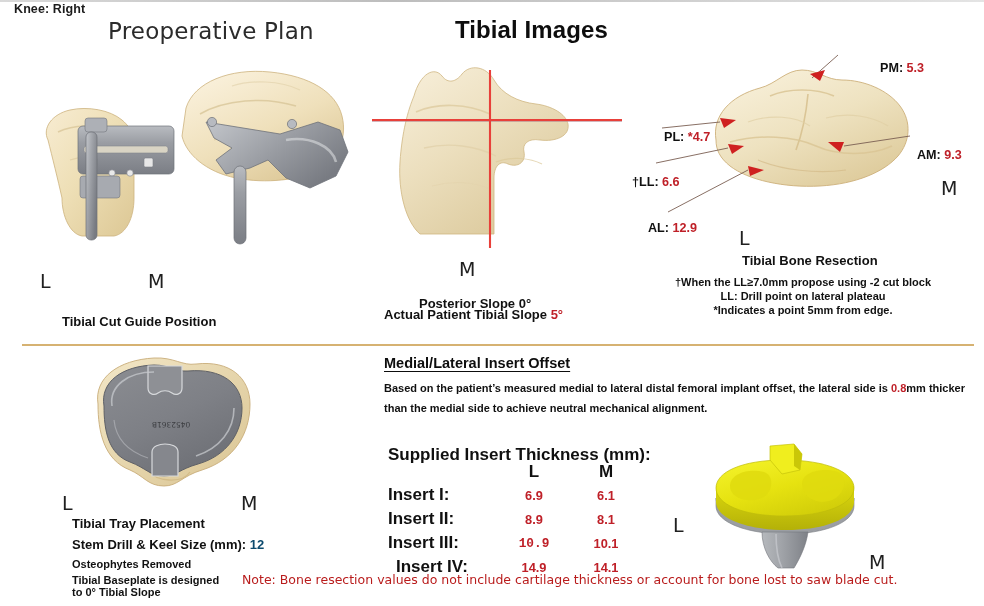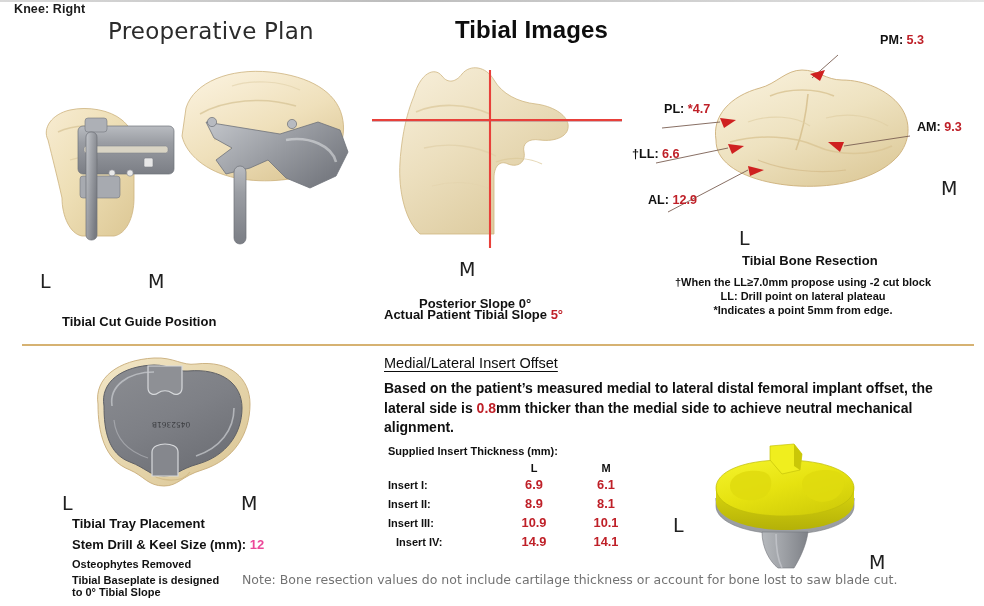--- a/index.html
+++ b/index.html
@@ -40,34 +40,34 @@
   .title-bold{
     font-size:24px;font-weight:bold;color:#0d0d0d;letter-spacing:.1px;
   }
   .cap-bold{font-size:13px;font-weight:bold;color:#111;}
   .cap-bold-sm{font-size:11px;font-weight:bold;color:#111;text-align:center;}
   .side-letter{
     font-size:19px;font-weight:400;color:#202020;
     font-family:"DejaVu Sans","Liberation Sans",sans-serif;
   }
   .red{color:#bf2028;}
-  .red-b{color:#ec4899;font-weight:bold;}
-  .note-reg{font-size:12.5px;color:#737373;font-family:"DejaVu Sans","Liberation Sans",sans-serif;}
+  .red-b{color:#0c4a6e;font-weight:bold;}
+  .note-reg{font-size:12.5px;color:#b91c1c;font-family:"DejaVu Sans","Liberation Sans",sans-serif;}
   .note-tiny{font-size:8px;font-weight:bold;color:#222;}
 
   .ul-head{
-    font-size:14.5px;font-weight:normal;color:#0d0d0d;
+    font-size:14.5px;font-weight:bold;color:#0d0d0d;
     text-decoration:underline;text-underline-offset:3px;
   }
-  .body-bold{font-size:14px;font-weight:bold;line-height:19.5px;color:#101010;}
-  .tbl-head{font-size:11px;font-weight:bold;color:#101010;}
+  .body-bold{font-size:11px;font-weight:bold;line-height:19.5px;color:#101010;}
+  .tbl-head{font-size:17px;font-weight:bold;color:#101010;}
   .tbl-cell{font-size:12.8px;font-weight:bold;}
 
   
-  .meas{font-size:12.6px;font-weight:bold;color:#111;white-space:nowrap;}
+  .meas{font-size:12.6px;font-weight:bold;color:#111;white-space:nowrap;margin-top:28px;}
   .meas .v{color:#bf2028;}
 
   
   svg{display:block;overflow:visible;}
 </style>
 </head>
 <body>
 
 <div class="page">
 
@@ -321,21 +321,21 @@
           <td class="tbl-cell red" style="text-align:center;padding:2px 0;">6.9</td>
           <td class="tbl-cell red" style="text-align:center;padding:2px 0;">6.1</td>
         </tr>
         <tr>
           <td class="tbl-head" style="text-align:left;padding:2px 0;">Insert II:</td>
           <td class="tbl-cell red" style="text-align:center;padding:2px 0;">8.9</td>
           <td class="tbl-cell red" style="text-align:center;padding:2px 0;">8.1</td>
         </tr>
         <tr>
           <td class="tbl-head" style="text-align:left;padding:2px 0;margin-top:32px;">Insert III:</td>
-          <td class="tbl-cell red" style="text-align:center;padding:2px 0;">10.9</td>
+          <td class="tbl-cell red" style="text-align:center;padding:2px 0;font-family:Liberation Mono, monospace;">10.9</td>
           <td class="tbl-cell red" style="text-align:center;padding:2px 0;">10.1</td>
         </tr>
         <tr>
           <td class="tbl-head" style="text-align:left;padding:2px 8px;">Insert IV:</td>
           <td class="tbl-cell red" style="text-align:center;padding:2px 0;">14.9</td>
           <td class="tbl-cell red" style="text-align:center;padding:2px 0;">14.1</td>
         </tr>
       </tbody>
     </table>
   </div>

